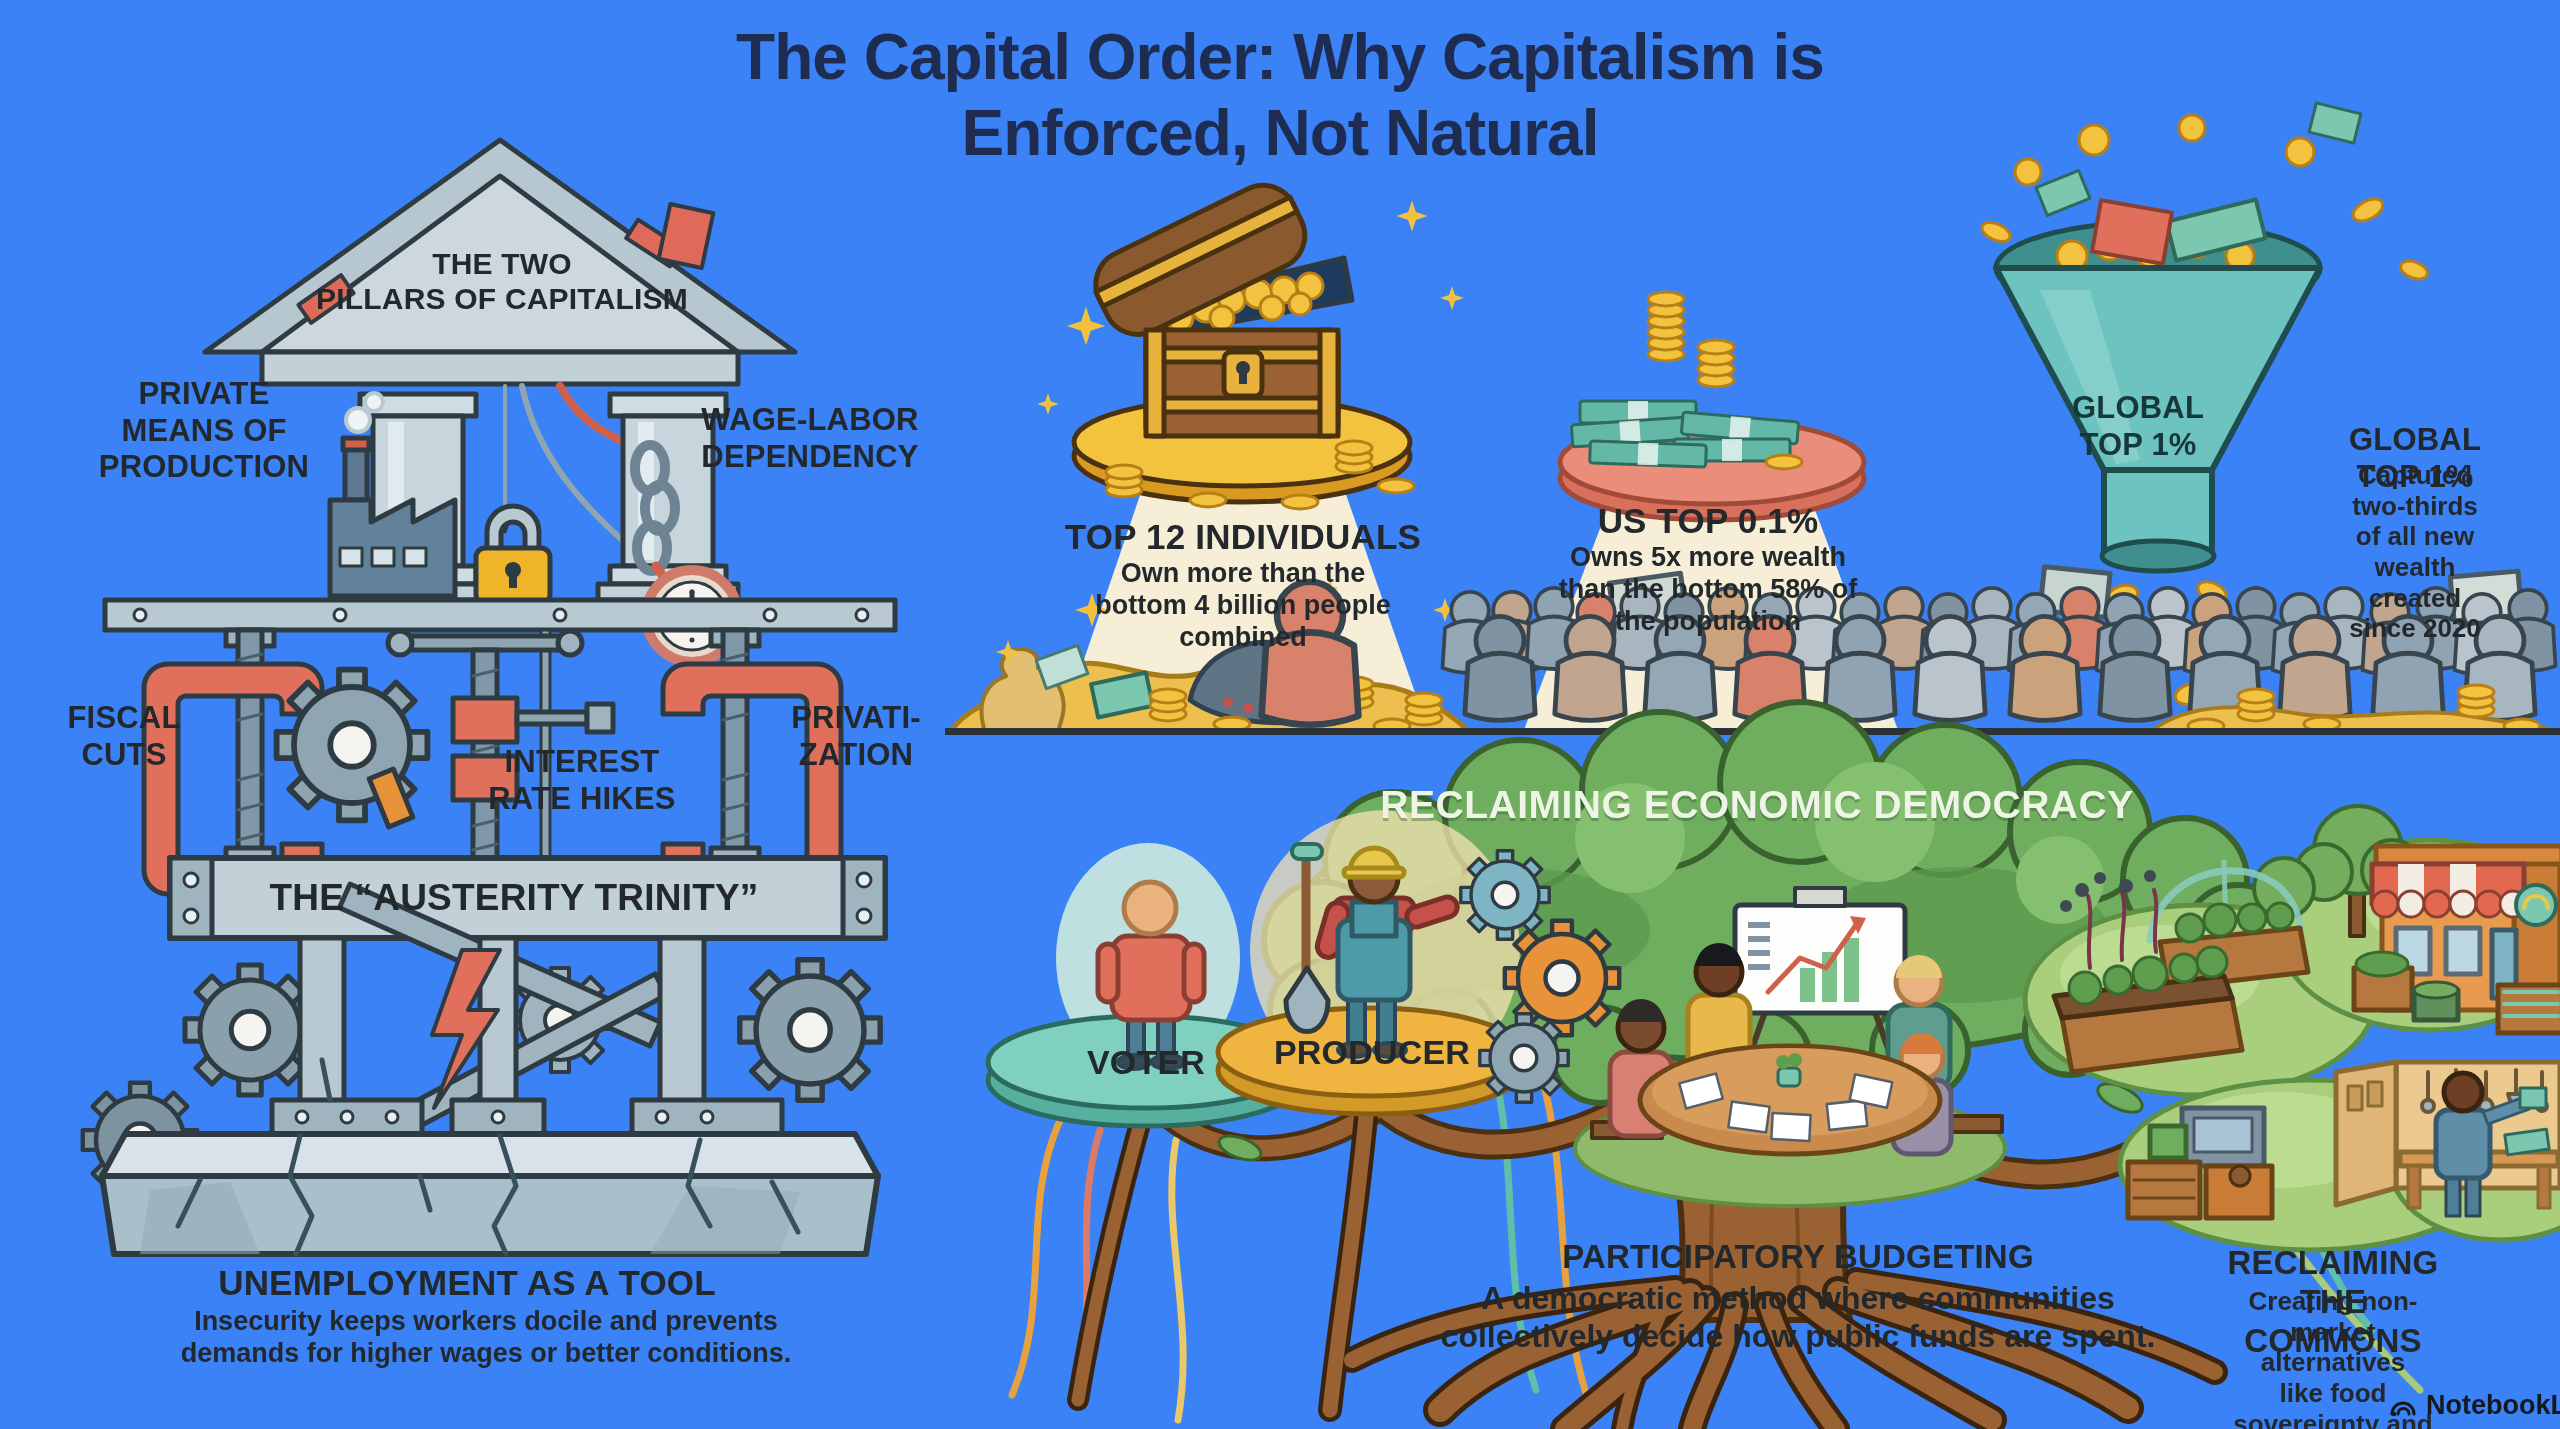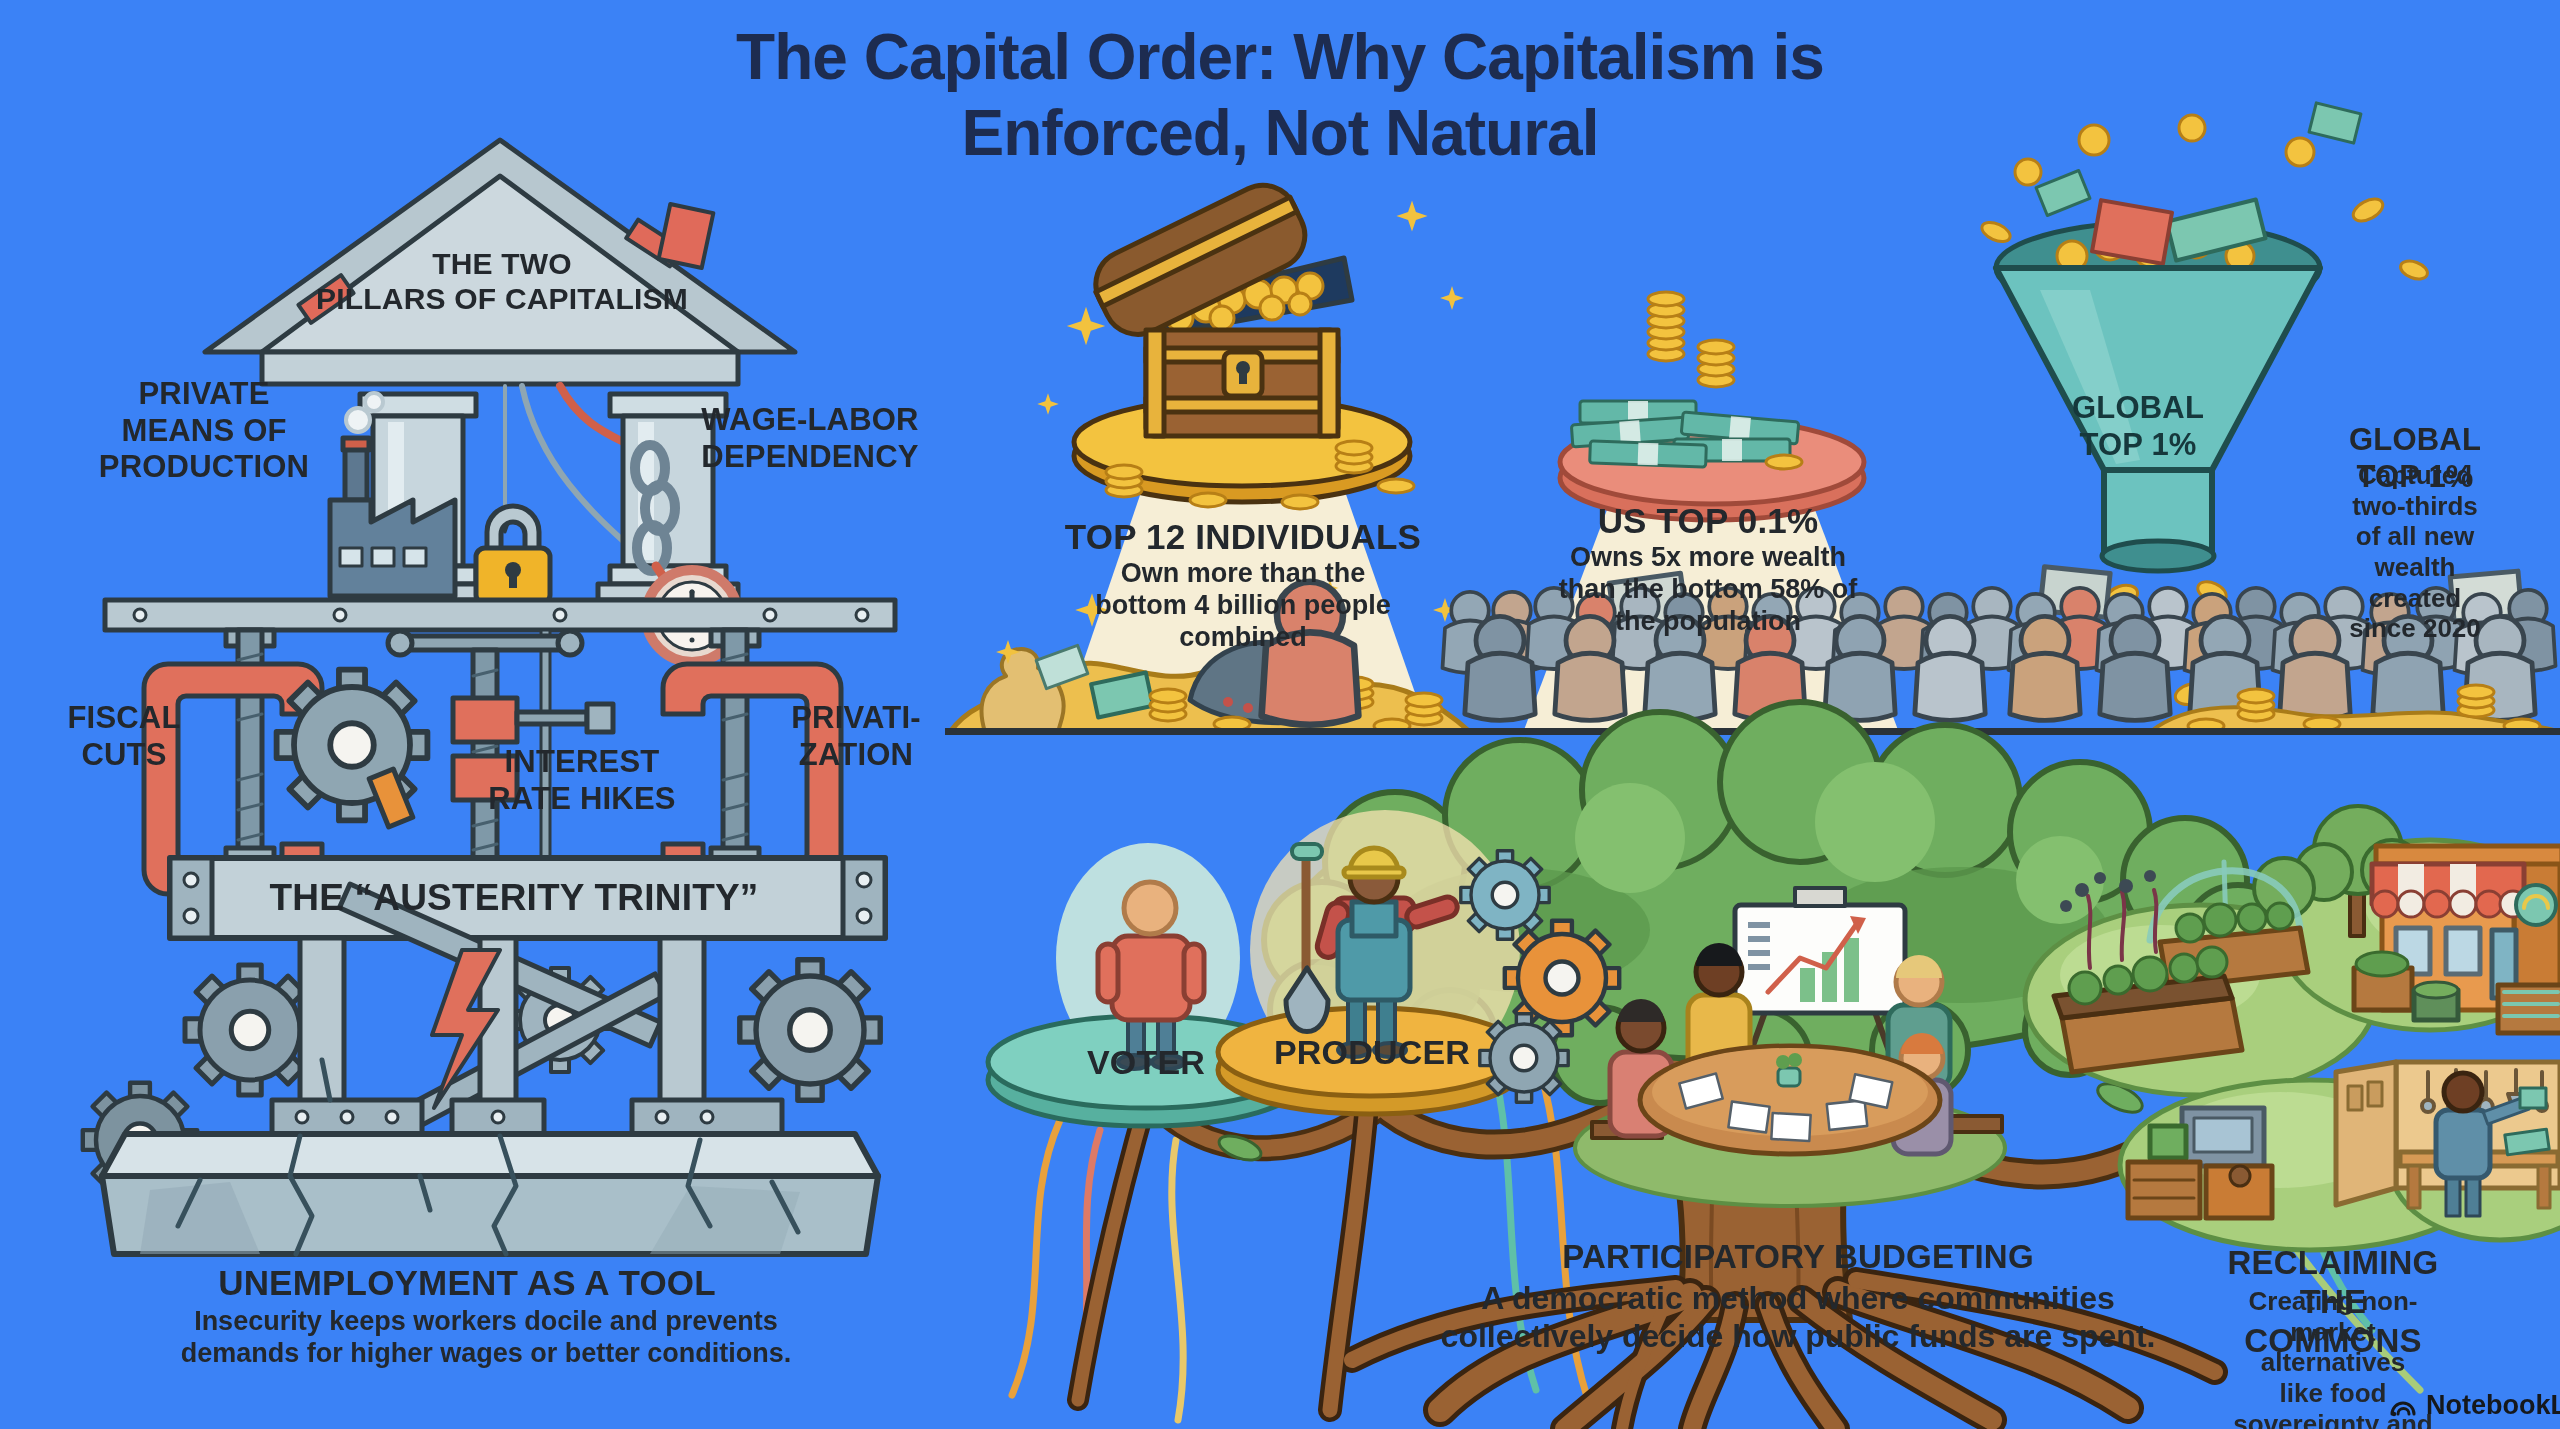--- a/index.html
+++ b/index.html
@@ -776,20 +776,21 @@
     <div class="label" style="left:1708px;top:542px;font-size:27px;">Owns 5x more wealth
 than the bottom 58% of
 the population</div>
     <div class="label h funnel-text" style="left:2138px;top:378px;font-size:31px;">GLOBAL
 TOP 1%</div>
     <div class="label h" style="left:2415px;top:422px;font-size:31px;">GLOBAL TOP 1%</div>
     <div class="label" style="left:2415px;top:460px;font-size:26px;">Captured two-thirds
 of all new wealth
 created since 2020</div>
 
+    <div class="label h banner" style="left:1757px;top:782px;font-size:39px;">RECLAIMING ECONOMIC DEMOCRACY</div>
     <div class="label h" style="left:1146px;top:1042px;font-size:34px;">VOTER</div>
     <div class="label h" style="left:1372px;top:1032px;font-size:34px;">PRODUCER</div>
     <div class="label h" style="left:1798px;top:1238px;font-size:33px;">PARTICIPATORY BUDGETING</div>
     <div class="label" style="left:1798px;top:1280px;font-size:32px;">A democratic method where communities
 collectively decide how public funds are spent.</div>
     <div class="label h" style="left:2333px;top:1244px;font-size:33px;">RECLAIMING THE COMMONS</div>
     <div class="label" style="left:2333px;top:1286px;font-size:26px;">Creating non-market alternatives
 like food sovereignty and
 worker-owned cooperatives.</div>
 

